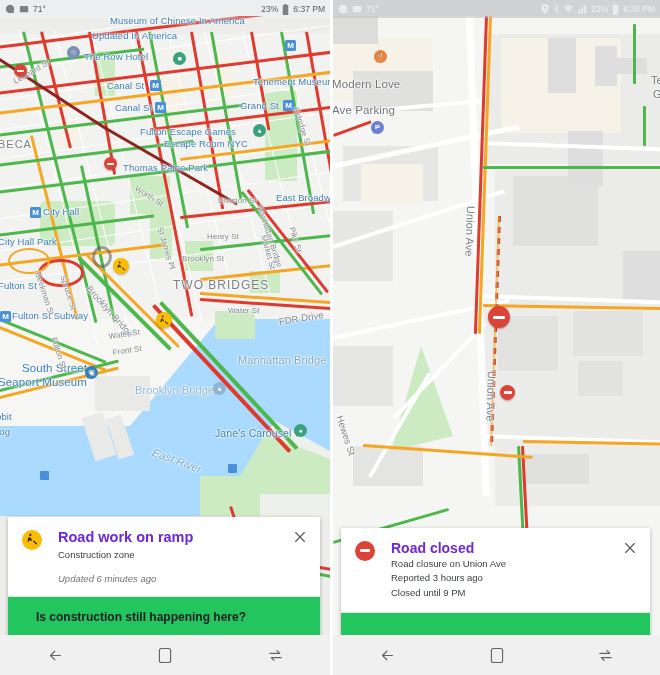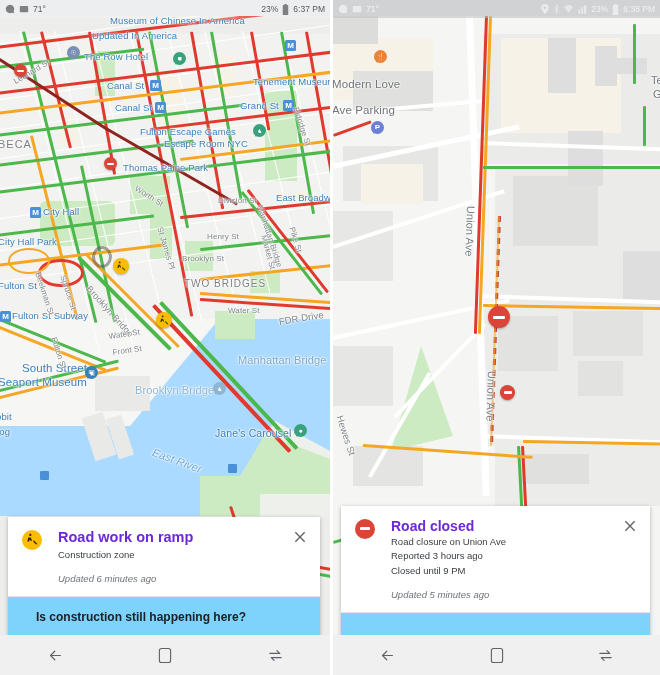--- a/index.html
+++ b/index.html
@@ -123,21 +123,21 @@
   .card-title { font-size:14.5px; font-weight:bold; color:#6d28d9; line-height:1.15; }
   .card-title.sm { font-size:14px; }
   .card-sub { font-size:9.5px; color:#3c4043; margin-top:3px; line-height:1.45; }
   .card-sub.tight { margin-top:1px; }
   .card-updated { font-size:9.5px; color:#70757a; font-style:italic; margin-top:11px; }
   .card-close {
     position:absolute; right:12px; top:12px; width:16px; height:16px;
     cursor:pointer;
   }
   .card-divider { height:1px; background:#e4e5e7; }
-  .card-confirm { padding:13px 14px 13px 28px; background:#7dd3fc; }
+  .card-confirm { padding:13px 14px 13px 28px; background:#22c55e; }
   .confirm-q { font-size:12px; font-weight:bold; color:#202124; }
   .confirm-btns { display:flex; align-items:center; margin-top:11px; gap:0; }
   .cbtn { display:flex; align-items:center; gap:7px; cursor:pointer; }
   .cbtn + .cbtn { margin-left:28px; }
   .cbtn-ic { width:15px;height:15px;border-radius:50%; background:#bdbdbd;
     display:flex;align-items:center;justify-content:center;color:#fafafa;
     font-size:10px; line-height:1; }
   .cbtn-lb { font-size:10px; color:#3c4043; letter-spacing:.4px; }
 
   
@@ -285,21 +285,21 @@
       <span class="lbl lbl-poi" style="left:276px;top:176px;">East Broadway</span>
       <span class="lbl lbl-trans" style="left:43px;top:190px;">City Hall</span>
       <span class="mbadge" style="left:30px;top:191px;">M</span>
       <span class="lbl lbl-poi" style="left:-2px;top:220px;">City Hall Park</span>
       <span class="lbl lbl-road" style="left:207px;top:216px;">Henry St</span>
       <span class="lbl lbl-road" style="left:182px;top:238px;">Brooklyn St</span>
       <span class="lbl lbl-road" style="left:164px;top:210px;transform:rotate(73deg);">St James Pl</span>
       <span class="lbl lbl-road" style="left:268px;top:218px;transform:rotate(75deg);">Market St</span>
       <span class="lbl lbl-road" style="left:264px;top:188px;transform:rotate(72deg);">Manhattan Bridge</span>
       <span class="lbl lbl-road" style="left:296px;top:210px;transform:rotate(73deg);">Pike St</span>
-      <span class="lbl lbl-area" style="left:184px;top:262px;font-size:10px;">TWO BRIDGES</span>
+      <span class="lbl lbl-area" style="left:173px;top:262px;font-size:12px;">TWO BRIDGES</span>
       <span class="lbl lbl-trans" style="left:-2px;top:264px;">Fulton St</span>
       <span class="lbl lbl-trans" style="left:12px;top:294px;">Fulton St Subway</span>
       <span class="mbadge" style="left:0px;top:295px;">M</span>
       <span class="lbl lbl-road" style="left:42px;top:255px;transform:rotate(72deg);">Beekman St</span>
       <span class="lbl lbl-road" style="left:67px;top:258px;transform:rotate(72deg);">Spruce St</span>
       <span class="lbl lbl-road" style="left:92px;top:268px;transform:rotate(48deg);font-size:9px;">Brooklyn Bridge</span>
       <span class="lbl lbl-road" style="left:228px;top:290px;">Water St</span>
       <span class="lbl lbl-road" style="left:112px;top:332px;transform:rotate(-8deg);">Front St</span>
       <span class="lbl lbl-road" style="left:108px;top:316px;transform:rotate(-8deg);">Water St</span>
       <span class="lbl lbl-poi lbl-big" style="left:22px;top:346px;font-size:11.5px;">South Street</span>
@@ -565,21 +565,20 @@
         <div class="card-icon-wrap">
           <div class="card-icn icn-closed">
             <div class="closed-bar" style="width:10px;height:2.5px;"></div>
           </div>
         </div>
         <div class="card-texts">
           <div class="card-title sm">Road closed</div>
           <div class="card-sub tight">Road closure on Union Ave</div>
           <div class="card-sub tight">Reported 3 hours ago</div>
           <div class="card-sub tight">Closed until 9 PM</div>
-          <div class="card-updated">Updated 5 minutes ago</div>
         </div>
         <div class="card-close">
           <svg width="16" height="16" viewBox="0 0 24 24" stroke="#5f6368" stroke-width="2" fill="none">
               <path d="M5 5l14 14M19 5L5 19"></path>
             </svg>
         </div>
       </div>
       <div class="card-divider"></div>
       <div class="card-confirm">
         <div class="confirm-btns">

